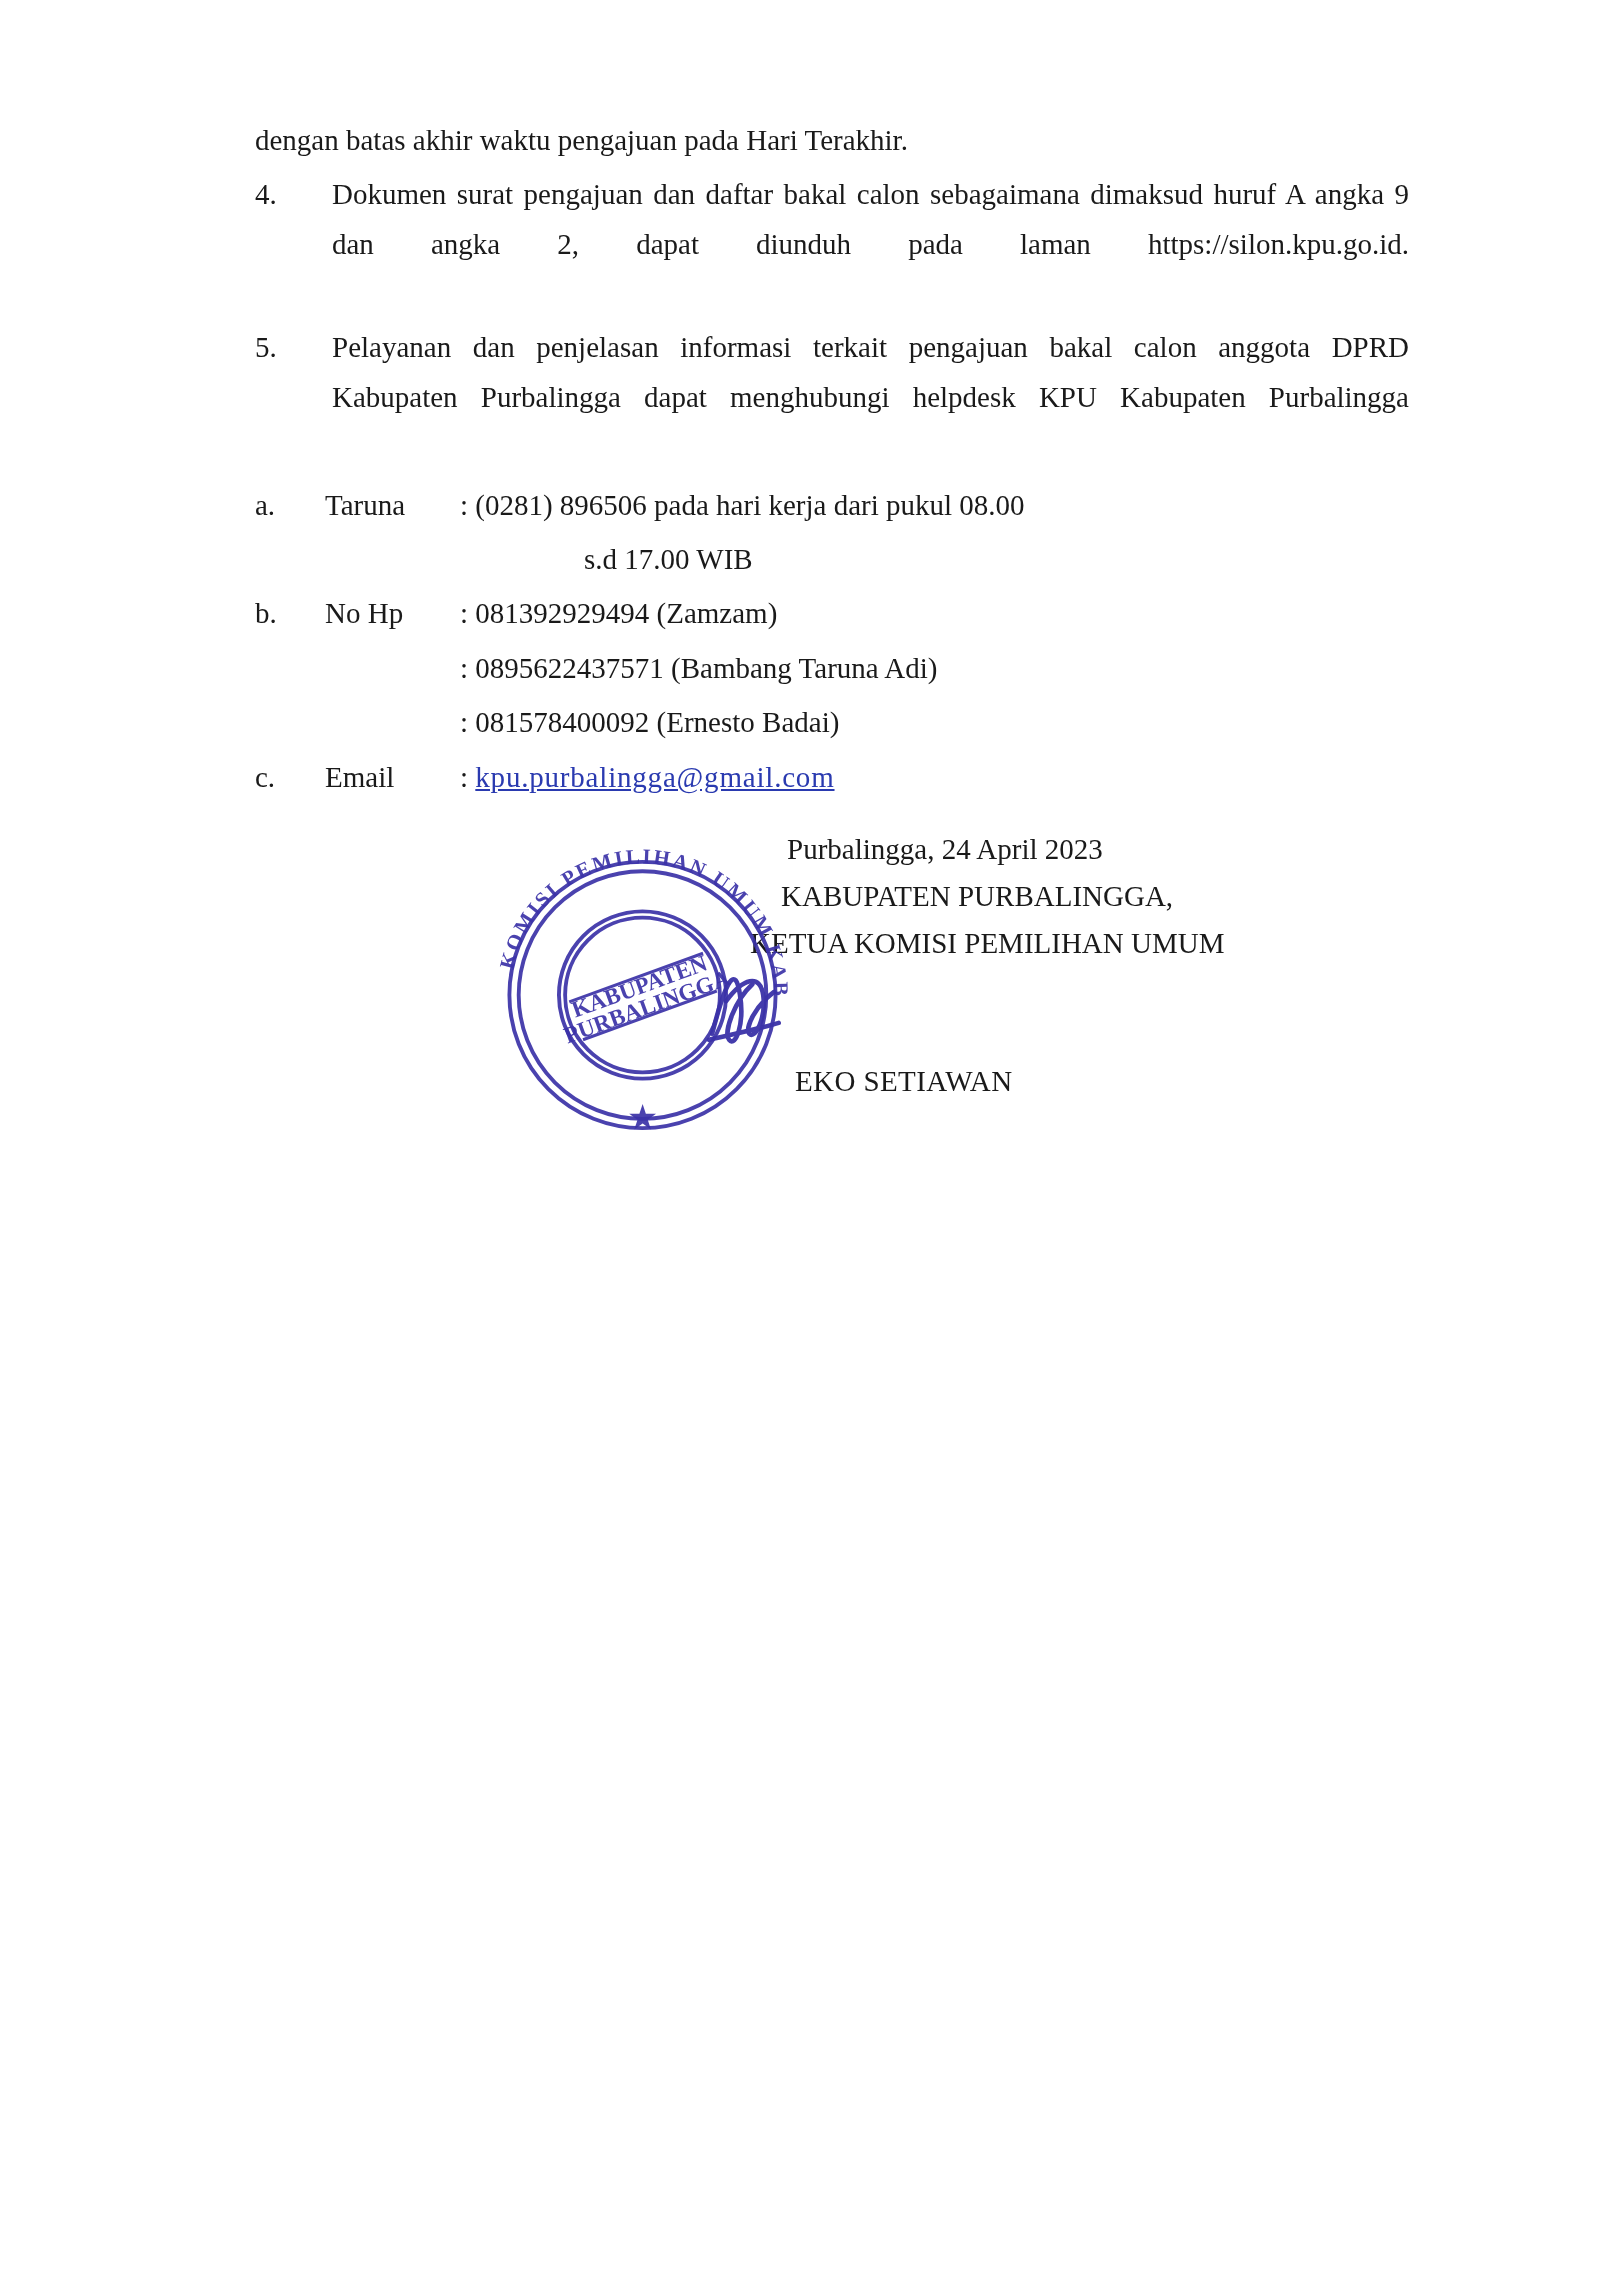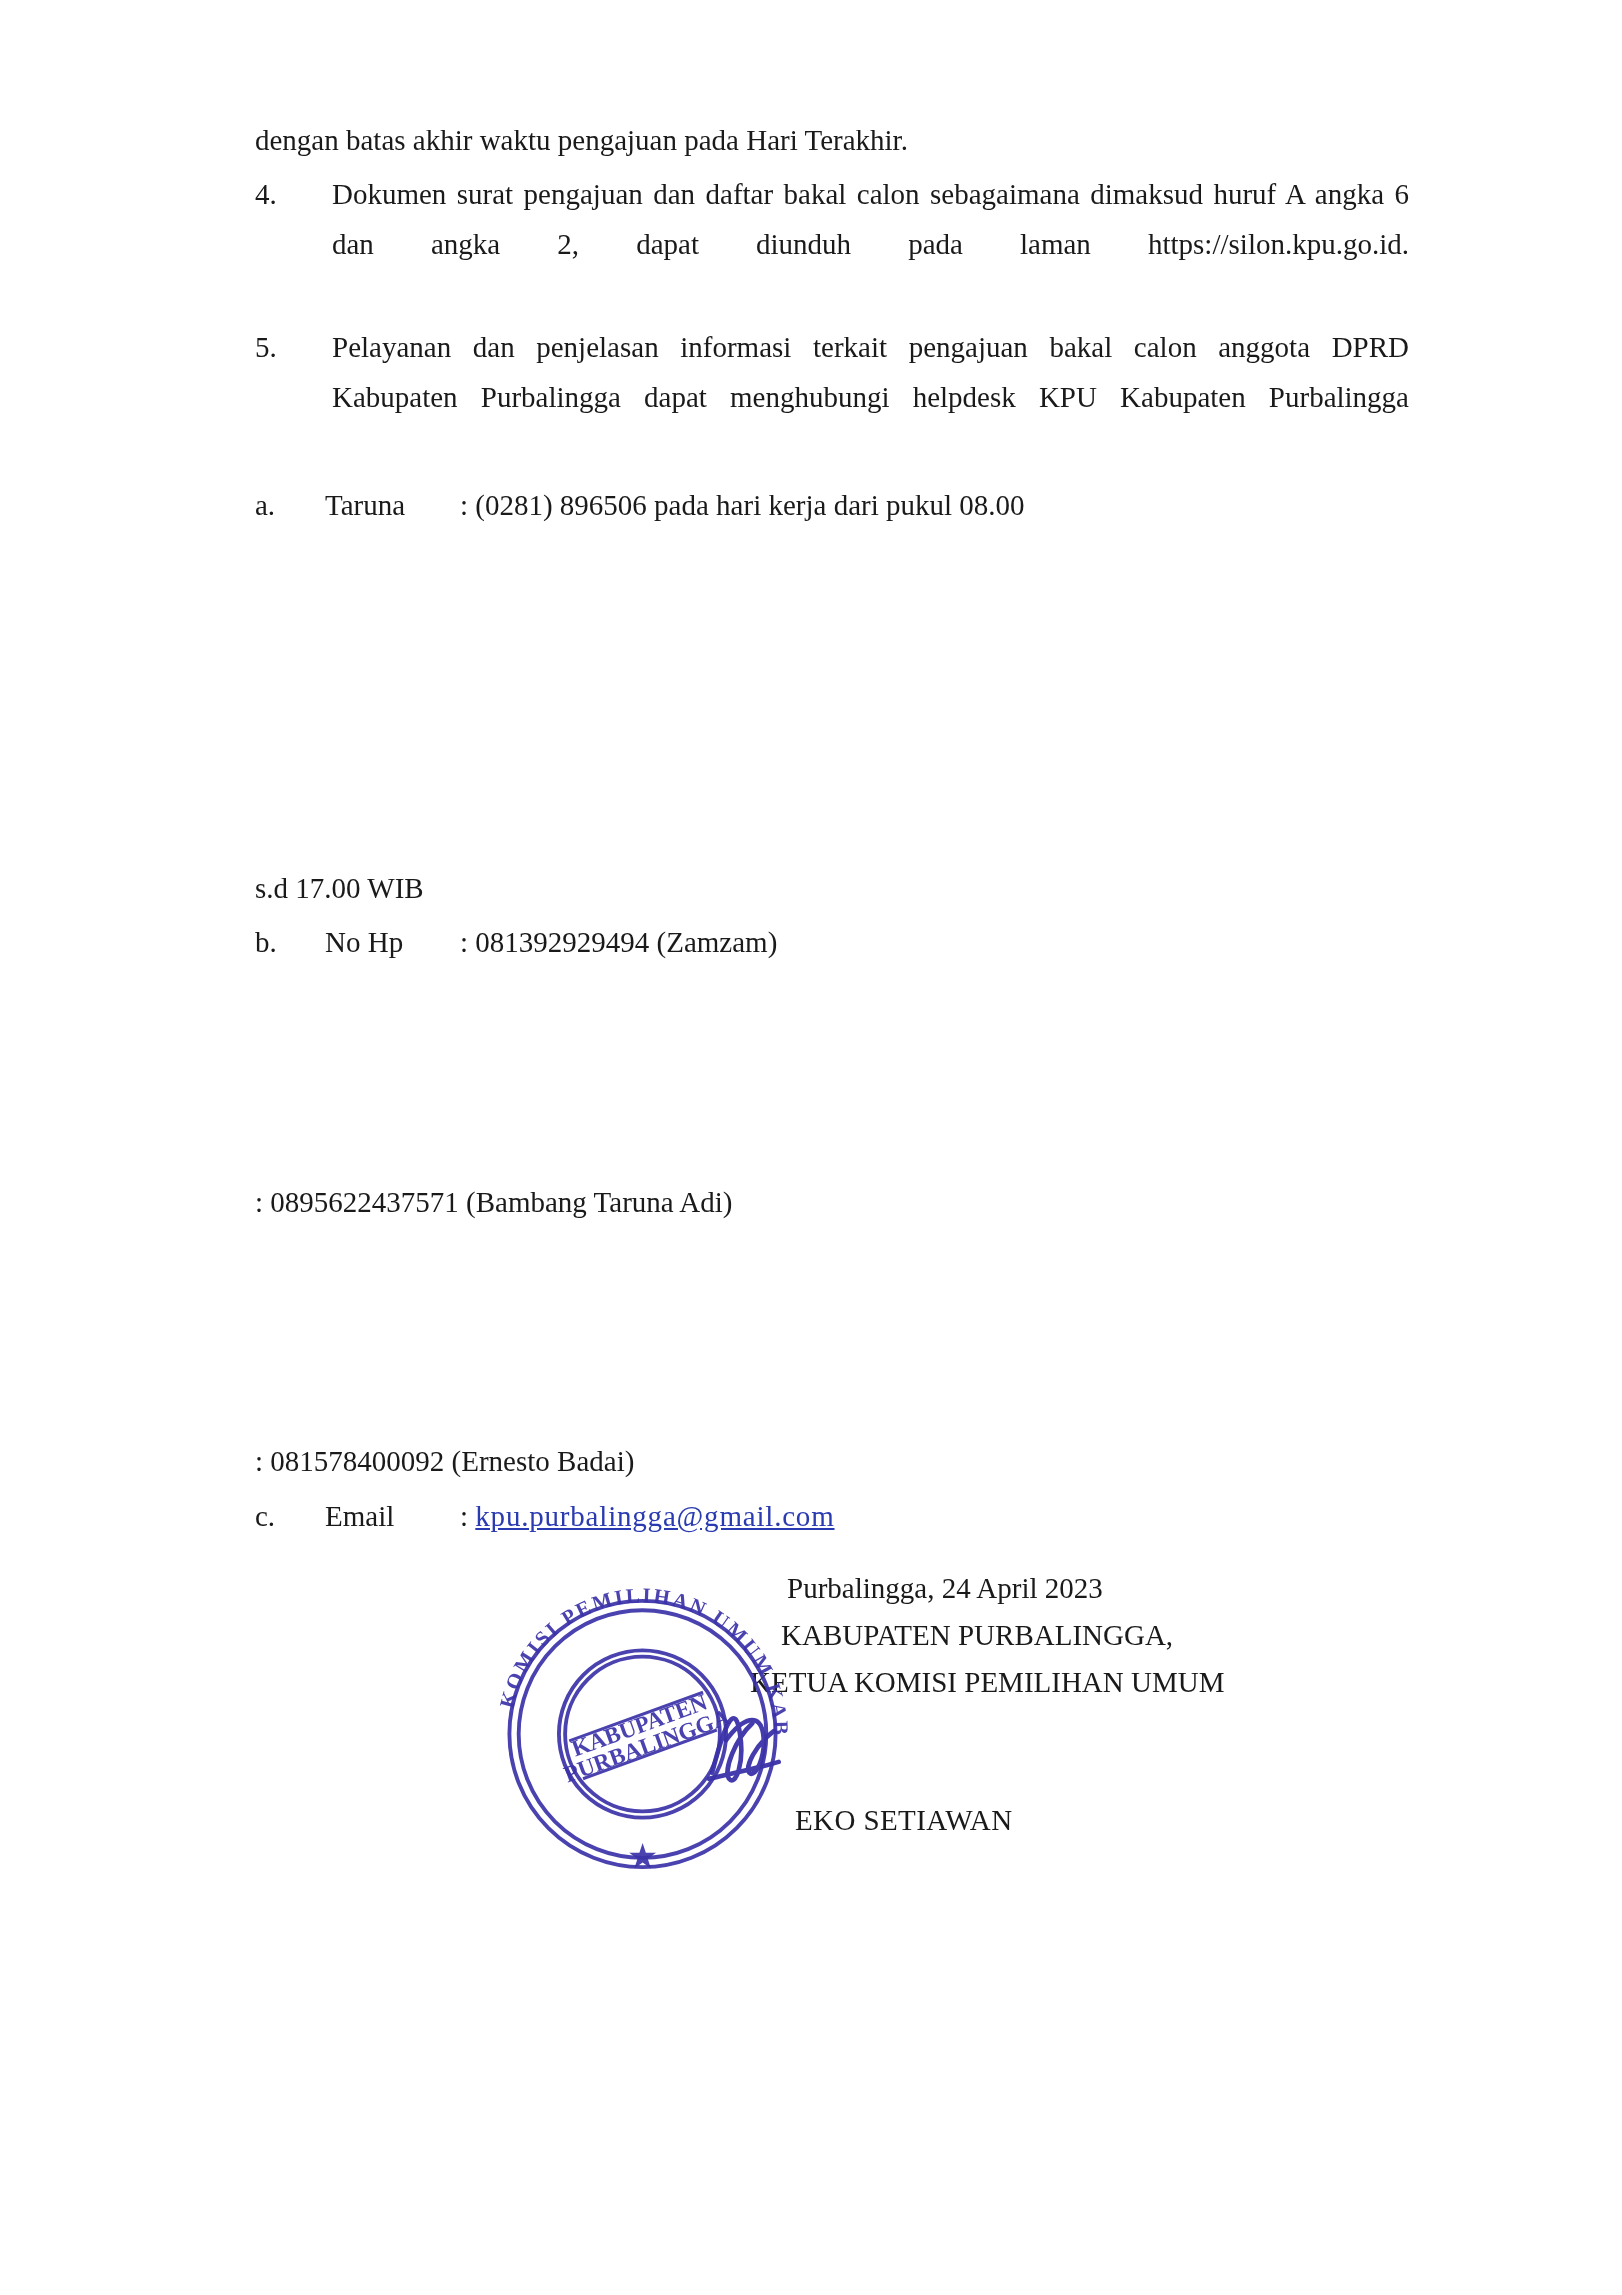--- a/index.html
+++ b/index.html
@@ -70,21 +70,20 @@
   .sub-label {
     width: 135px;
     flex: 0 0 135px;
   }
   .sub-value {
     flex: 1 1 auto;
   }
   .sub-cont {
     display: flex;
     margin-bottom: 4.6px;
-    flex-direction: column;
   }
   .sub-cont .spacer-small {
     width: 70px;
     flex: 0 0 70px;
   }
   .sub-cont .spacer-mid {
     width: 135px;
     flex: 0 0 135px;
   }
   .sub-cont .spacer-extra {
@@ -140,21 +139,21 @@
 </head>
 <body>
 
 <div class="page">
   <div class="doc-body">
 
     <p class="lead-line">dengan batas akhir waktu pengajuan pada Hari Terakhir.</p>
 
     <div class="num-item">
       <div class="num-marker">4.</div>
-      <div class="num-text justify-all">Dokumen surat pengajuan dan daftar bakal calon sebagaimana dimaksud huruf A angka 6 dan angka 2, dapat diunduh pada laman https://silon.kpu.go.id.</div>
+      <div class="num-text justify-all">Dokumen surat pengajuan dan daftar bakal calon sebagaimana dimaksud huruf A angka 9 dan angka 2, dapat diunduh pada laman https://silon.kpu.go.id.</div>
     </div>
 
     <div class="num-item">
       <div class="num-marker">5.</div>
       <div class="num-text justify-all">Pelayanan dan penjelasan informasi terkait pengajuan bakal calon anggota DPRD Kabupaten Purbalingga dapat menghubungi helpdesk KPU Kabupaten Purbalingga</div>
     </div>
 
     <div class="sub-list">
 
       <div class="sub-item">

